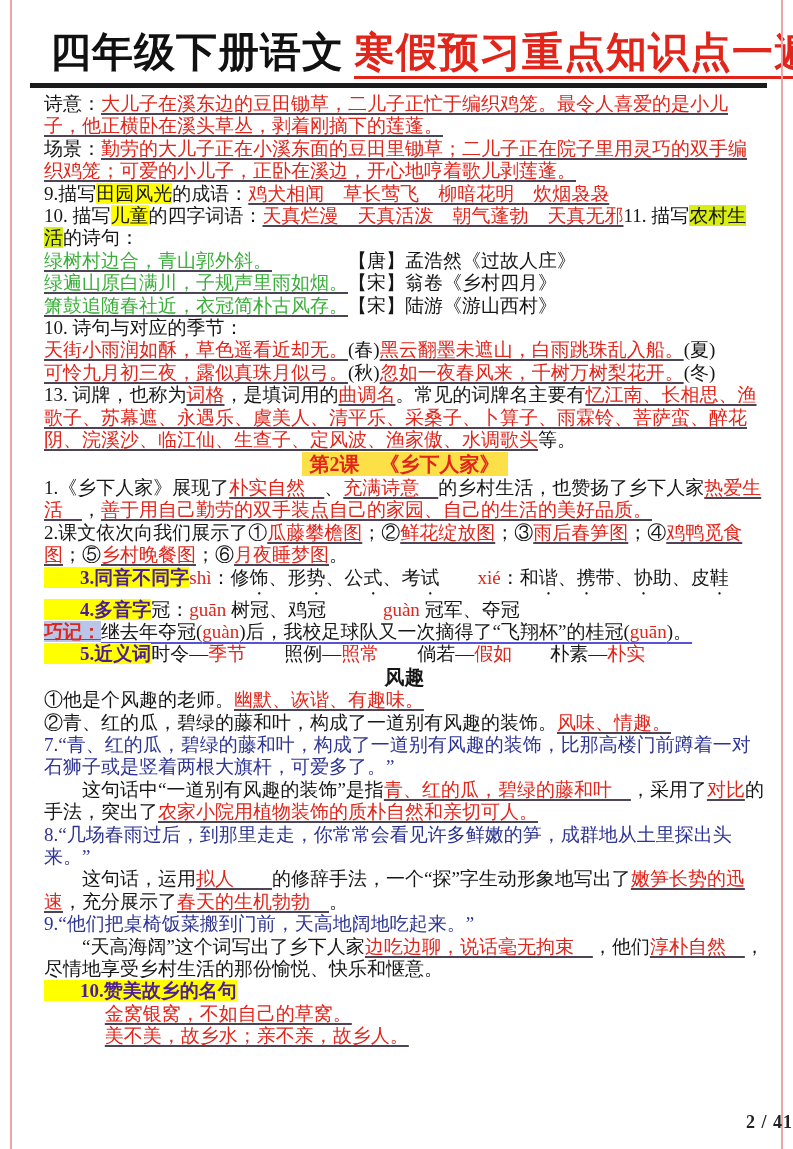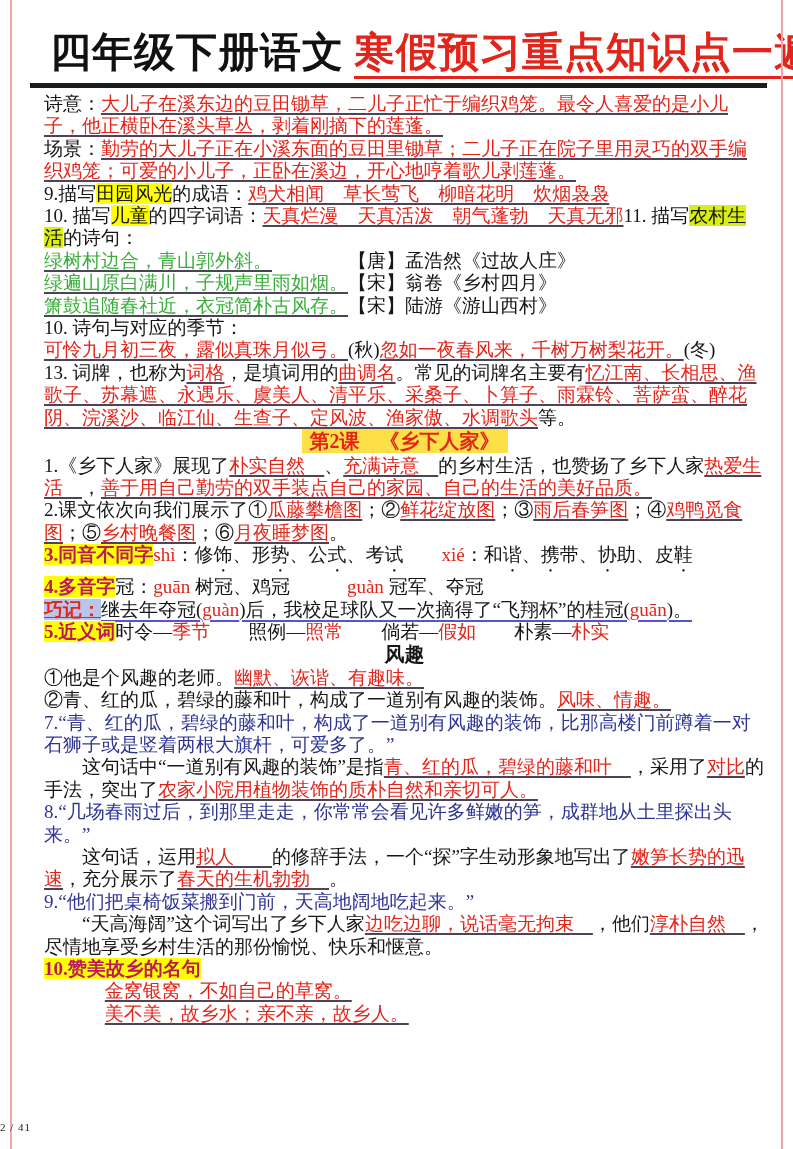--- a/index.html
+++ b/index.html
@@ -67,21 +67,21 @@
     margin-top:36px;
   }
   .gu{
     color:#3aae3a;
     text-decoration:underline;
     text-decoration-color:#4d4557;
     text-decoration-thickness:2px;
     text-underline-offset:3px;
   }
   .hy{background:#ffff00;color:#161616;}
-  .hyb{background:#ffff00;color:#be185d;font-weight:bold;}
+  .hyb{background:#ffff00;color:#4c1d95;font-weight:bold;padding-left:36px;}
   .hg{background:#d9ee12;color:#161616;}
   .hb{background:#b9c6ea;color:#e1251b;font-weight:bold;text-decoration:underline;}
   .ku{
     color:#161616;
     text-decoration:underline;
     text-decoration-color:#5653d6;
     text-decoration-thickness:2px;
     text-underline-offset:4px;
   }
   .rub{
@@ -102,23 +102,23 @@
     background:#fde047;
     color:#e1251b;
     font-weight:bold;
     font-size:20px;
     padding:1px 8px;
   }
   .footer{
     position:absolute;
     left:0;right:0;
     bottom:16px;
-    text-align:left;
-    font-size:11px;
-    font-weight:normal;
+    text-align:right;
+    font-size:18px;
+    font-weight:bold;
     color:#222222;
     letter-spacing:1px;
   }
 </style>
 </head>
 <body>
 
 <div class="page">
   <div class="edge left"></div>
   <div class="edge right"></div>
@@ -130,20 +130,21 @@
 
   <div class="body">
       <div class="ln p"><span class="sg k">诗意：</span><span class="sg ru">大儿子在溪东边的豆田锄草，二儿子正忙于编织鸡笼。最令人喜爱的是小儿子，他正横卧在溪头草丛，剥着刚摘下的莲蓬。</span></div>
       <div class="ln p"><span class="sg k">场景：</span><span class="sg ru">勤劳的大儿子正在小溪东面的豆田里锄草；二儿子正在院子里用灵巧的双手编织鸡笼；可爱的小儿子，正卧在溪边，开心地哼着歌儿剥莲蓬。</span></div>
       <div class="ln p"><span class="sg k">9.描写</span><span class="sg hy">田园风光</span><span class="sg k">的成语：</span><span class="sg ru">鸡犬相闻　草长莺飞　柳暗花明　炊烟袅袅</span></div>
       <div class="ln p"><span class="sg k">10. 描写</span><span class="sg hy">儿童</span><span class="sg k">的四字词语：</span><span class="sg ru">天真烂漫　天真活泼　朝气蓬勃　天真无邪</span><span class="sg k">11. 描写</span><span class="sg hg">农村生活</span><span class="sg k">的诗句：</span></div>
       <div class="ln p"><span class="sg gu">绿树村边合，青山郭外斜。</span><span class="sg k">　　　　</span><span class="sg k">【唐】孟浩然《过故人庄》</span></div>
       <div class="ln p"><span class="sg gu">绿遍山原白满川，子规声里雨如烟。</span><span class="sg k">【宋】翁卷《乡村四月》</span></div>
       <div class="ln p"><span class="sg gu">箫鼓追随春社近，衣冠简朴古风存。</span><span class="sg k">【宋】陆游《游山西村》</span></div>
       <div class="ln p"><span class="sg k">10. 诗句与对应的季节：</span></div>
+      <div class="ln p"><span class="sg ru">天街小雨润如酥，草色遥看近却无。</span><span class="sg k">(春)</span><span class="sg ru">黑云翻墨未遮山，白雨跳珠乱入船。</span><span class="sg k">(夏)</span></div>
       <div class="ln p"><span class="sg ru">可怜九月初三夜，露似真珠月似弓。</span><span class="sg k">(秋)</span><span class="sg ru">忽如一夜春风来，千树万树梨花开。</span><span class="sg k">(冬)</span></div>
       <div class="ln p"><span class="sg k">13. 词牌，也称为</span><span class="sg ru">词格</span><span class="sg k">，是填词用的</span><span class="sg ru">曲调名</span><span class="sg k">。常见的词牌名主要有</span><span class="sg ru">忆江南、长相思、渔歌子、苏幕遮、永遇乐、虞美人、清平乐、采桑子、卜算子、雨霖铃、菩萨蛮、醉花阴、浣溪沙、临江仙、生查子、定风波、渔家傲、水调歌头</span><span class="sg k">等。</span></div>
       <div class="ln heading"><span class="sg hd">第2课　《乡下人家》</span></div>
       <div class="ln p"><span class="sg k">1.《乡下人家》展现了</span><span class="sg ru">朴实自然　</span><span class="sg k">、</span><span class="sg ru">充满诗意　</span><span class="sg k">的乡村生活，也赞扬了乡下人家</span><span class="sg ru">热爱生活　</span><span class="sg k">，</span><span class="sg ru">善于用自己勤劳的双手装点自己的家园、自己的生活的美好品质。</span></div>
       <div class="ln p"><span class="sg k">2.课文依次向我们展示了①</span><span class="sg ru">瓜藤攀檐图</span><span class="sg k">；②</span><span class="sg ru">鲜花绽放图</span><span class="sg k">；③</span><span class="sg ru">雨后春笋图</span><span class="sg k">；④</span><span class="sg ru">鸡鸭觅食图</span><span class="sg k">；⑤</span><span class="sg ru">乡村晚餐图</span><span class="sg k">；⑥</span><span class="sg ru">月夜睡梦图</span><span class="sg k">。</span></div>
       <div class="ln p"><span class="sg hyb">3.同音不同字</span><span class="sg r">shì</span><span class="sg k">：修</span><span class="sg d">饰</span><span class="sg k">、形</span><span class="sg d">势</span><span class="sg k">、公</span><span class="sg d">式</span><span class="sg k">、考</span><span class="sg d">试</span><span class="sg k">　　</span><span class="sg r">xié</span><span class="sg k">：和</span><span class="sg d">谐</span><span class="sg k">、</span><span class="sg d">携</span><span class="sg k">带、</span><span class="sg d">协</span><span class="sg k">助、皮</span><span class="sg d">鞋</span></div>
       <div class="ln p"><span class="sg hyb">4.多音字</span><span class="sg k">冠：</span><span class="sg r">guān </span><span class="sg k">树冠、鸡冠</span><span class="sg k">　　　</span><span class="sg r">guàn </span><span class="sg k">冠军、夺冠</span></div>
       <div class="ln p"><span class="sg hb">巧记：</span><span class="sg ku">继去年夺冠(</span><span class="sg rub">guàn</span><span class="sg ku">)后，我校足球队又一次摘得了“飞翔杯”的桂冠(</span><span class="sg rub">guān</span><span class="sg ku">)。</span></div>
       <div class="ln p"><span class="sg hyb">5.近义词</span><span class="sg k">时令—</span><span class="sg r">季节</span><span class="sg k">　　照例—</span><span class="sg r">照常</span><span class="sg k">　　倘若—</span><span class="sg r">假如</span><span class="sg k">　　朴素—</span><span class="sg r">朴实</span></div>
       <div class="ln center"><span class="sg b">风趣</span></div>

